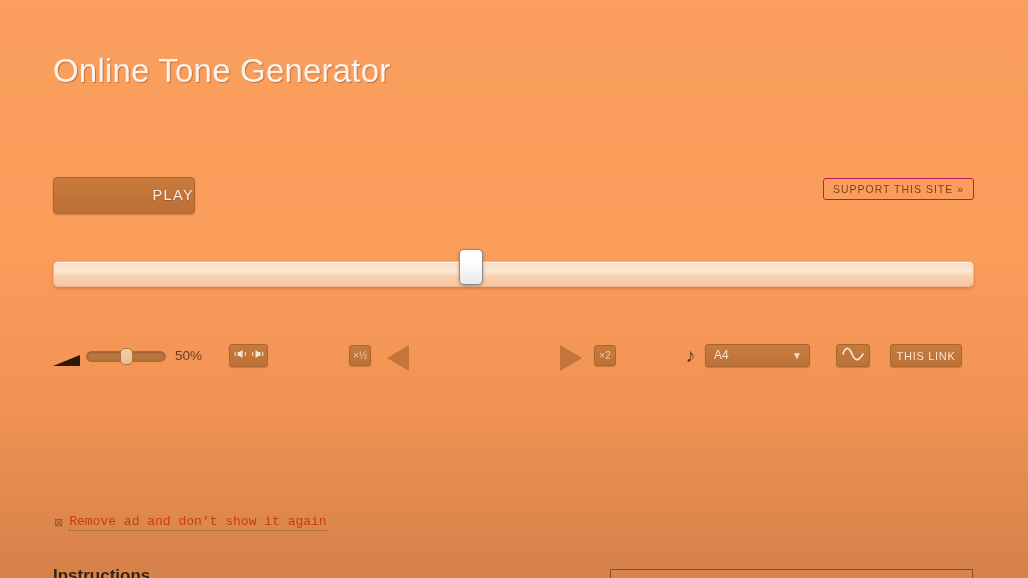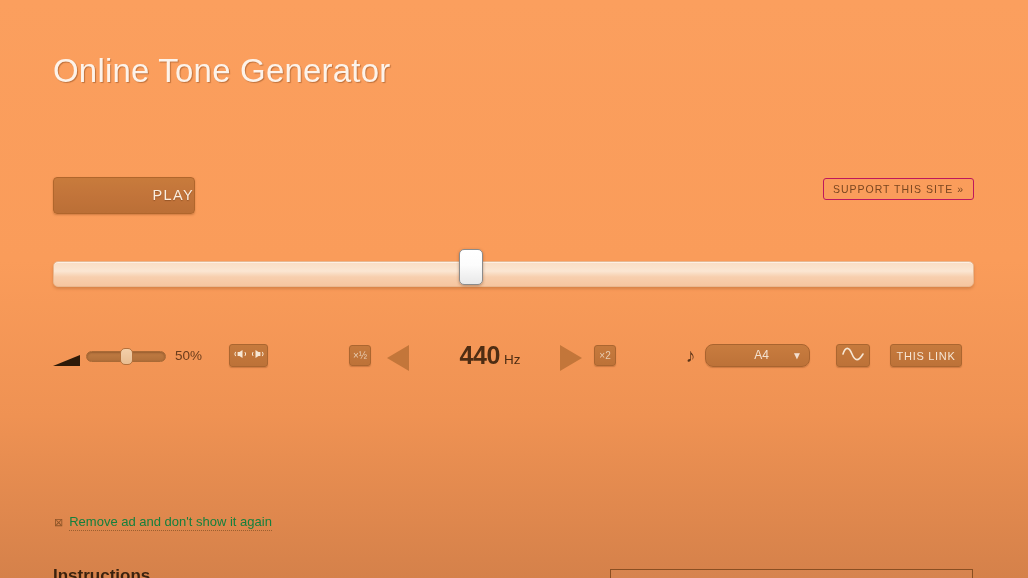--- a/index.html
+++ b/index.html
@@ -235,29 +235,28 @@
     line-height: 24px;
     color: #5a3317;
   }
 
   .note-select {
     left: 705px;
     top: 3px;
     width: 105px;
     height: 23px;
     border: 1px solid #a9642f;
-    border-radius: 8px;
+    border-radius: 3px;
     background: linear-gradient(to bottom, #c87c3f 0%, #bd7238 100%);
     color: #f4e2d0;
     font-size: 12px;
     padding-left: 8px;
     line-height: 21px;
     cursor: pointer;
     box-shadow: 0 1px 1px rgba(120, 60, 20, 0.3);
-    text-align: center;
   }
   .note-caret {
     position: absolute;
     right: 7px;
     top: 0;
     line-height: 21px;
     font-size: 10px;
     color: #f2ded0;
   }
 
@@ -288,23 +287,24 @@
     gap: 6px;
     cursor: pointer;
   }
   .remove-ad-icon {
     font-size: 11px;
     color: #8c5428;
     line-height: 1;
   }
   .remove-ad-label {
     font-size: 13px;
-    color: #15803d;
+    color: #c2410c;
     border-bottom: 1px dotted #9a5f30;
     padding-bottom: 1px;
+    font-family: Liberation Mono, monospace;
   }
 
   
   .instructions-heading {
     position: absolute;
     left: 53px;
     top: 566px;
     font-size: 17px;
     font-weight: bold;
     color: #3b220e;
@@ -369,23 +369,20 @@
   </div>
 
   <div class="ctl btn-brown half-button">×½</div>
 
   <div class="ctl arrow-left">
     <svg width="26" height="30" viewBox="0 0 26 30">
       <polygon points="24,2 24,28 2,15" fill="#c3763a"></polygon>
     </svg>
   </div>
 
-  <div class="ctl freq-value">
-    <span class="freq-num">440</span><span class="freq-unit">Hz</span>
-  </div>
 
   <div class="ctl arrow-right">
     <svg width="26" height="30" viewBox="0 0 26 30">
       <polygon points="2,2 2,28 24,15" fill="#c3763a"></polygon>
     </svg>
   </div>
 
   <div class="ctl btn-brown double-button">×2</div>
 
   <div class="ctl note-icon">♪</div>

